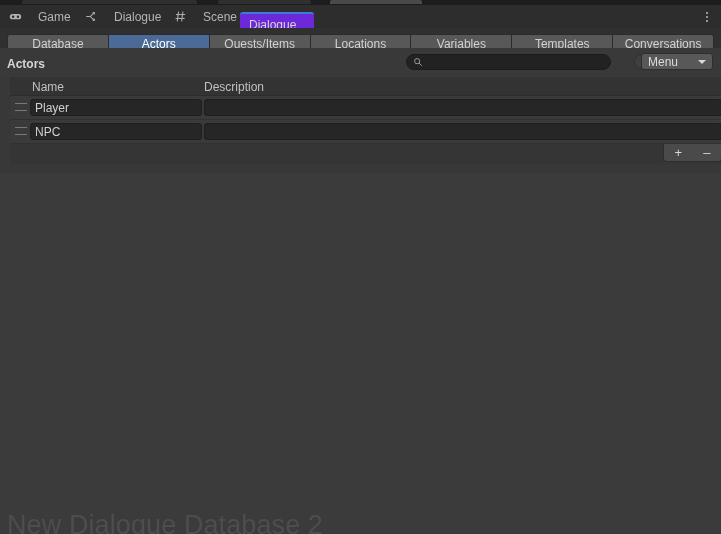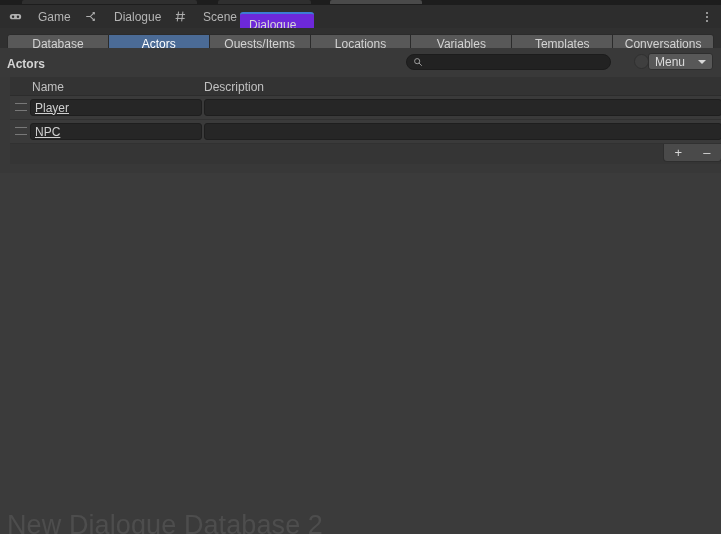--- a/index.html
+++ b/index.html
@@ -196,21 +196,21 @@
     top: 5px;
     height: 17px;
     min-width: 56px;
     background: #585858;
     border: 1px solid #2e2e2e;
     border-radius: 3px;
     box-sizing: border-box;
     display: flex;
     align-items: center;
     justify-content: center;
-    gap: 13px;
+    gap: 20px;
     padding: 0 6px;
     color: #dadada;
     font-size: 12px;
   }
   .menu-btn .caret {
     width: 0; height: 0;
     border-left: 4px solid transparent;
     border-right: 4px solid transparent;
     border-top: 4px solid #d9d9d9;
   }
@@ -265,21 +265,20 @@
     border: 1px solid #1e1e1e;
     border-radius: 3px;
     box-sizing: border-box;
     display: flex;
     align-items: center;
     padding: 0 4px;
     color: #cfcfcf;
     font-size: 12px;
     overflow: hidden;
     white-space: nowrap;
-    text-decoration: underline;
   }
   .fld-name { left: 20px; width: 172px; }
   .fld-desc { left: 194px; right: 9px; }
 
   .list-footer {
     height: 20px;
     position: relative;
     background: #353535;
   }
   .footer-tab {

